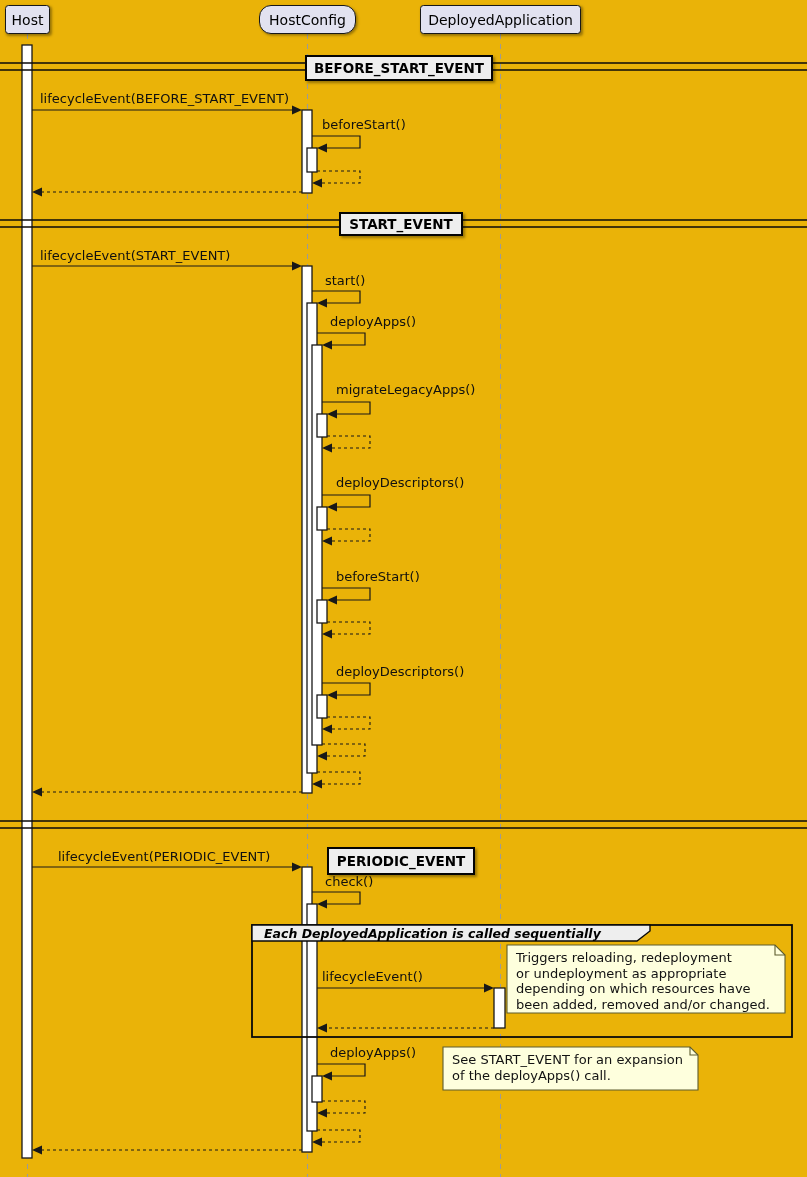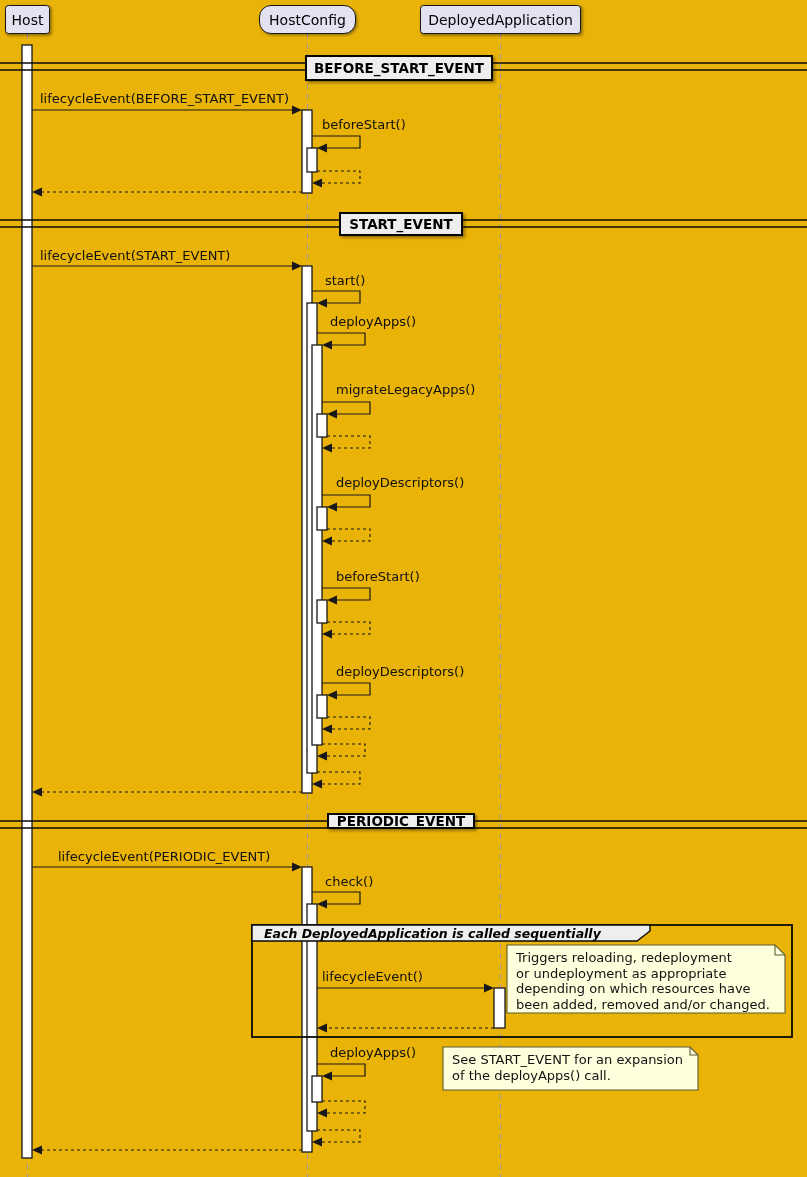--- a/index.html
+++ b/index.html
@@ -213,21 +213,21 @@
   <div class="participant abs" style="left:420px; top:5px; width:161px; height:29px;">
     <span>DeployedApplication</span>
   </div>
 
   <div class="divider-label abs" style="left:305px; top:55px;  width:188px; height:26px;">
     <span>BEFORE_START_EVENT</span>
   </div>
   <div class="divider-label abs" style="left:339px; top:212px; width:124px; height:24px;align-items:center;">
     <span>START_EVENT</span>
   </div>
-  <div class="divider-label abs" style="left:327px; top:813px; width:148px; height:16px;">
+  <div class="divider-label abs" style="left:327px; top:847px; width:148px; height:28px;">
     <span>PERIODIC_EVENT</span>
   </div>
 
   <div class="msg-label abs" style="left:40px;  top:92px;">lifecycleEvent(BEFORE_START_EVENT)</div>
   <div class="msg-label abs" style="left:322px; top:118px;">beforeStart()</div>
 
   <div class="msg-label abs" style="left:40px;  top:249px;">lifecycleEvent(START_EVENT)</div>
   <div class="msg-label abs" style="left:325px; top:274px;">start()</div>
   <div class="msg-label abs" style="left:330px; top:315px;">deployApps()</div>
   <div class="msg-label abs" style="left:336px; top:383px;">migrateLegacyApps()</div>

